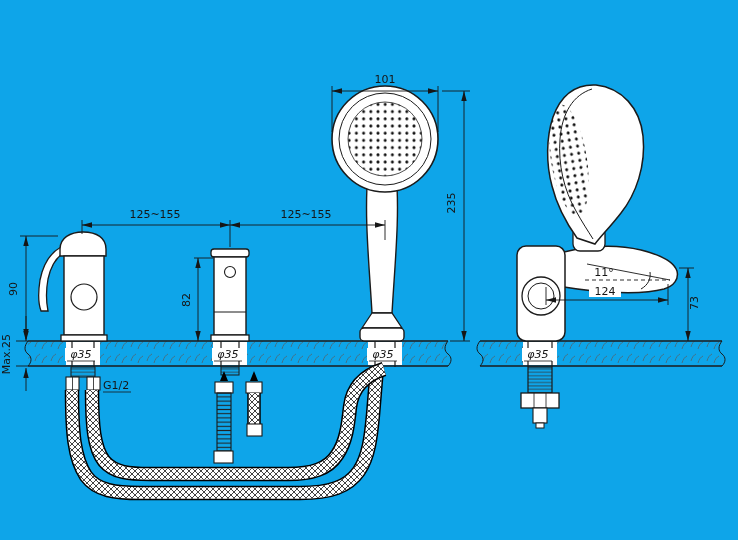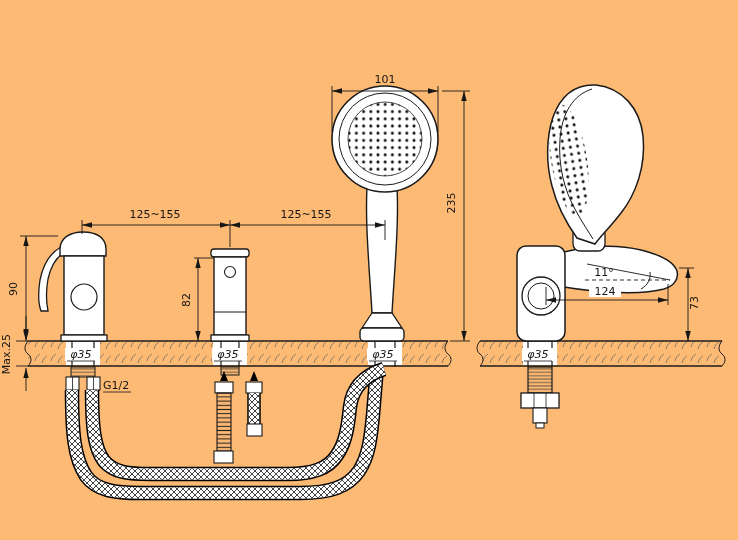--- a/index.html
+++ b/index.html
@@ -1,17 +1,17 @@
 <!DOCTYPE html>
 <html><head>
 <meta charset="utf-8">
 <style>
   html,body{margin:0;padding:0;background:#fff;}
   .page{
-    width:738px;height:540px;background:#fdba74;position:relative;overflow:hidden;
+    width:738px;height:540px;background:#0ea5e9;position:relative;overflow:hidden;
     font-family:"DejaVu Sans", sans-serif;
   }
   svg{display:block;}
   text{fill:#161616;font-family:"DejaVu Sans", sans-serif;font-size:11px;}
   .dim-italic{font-style:italic;}
 </style>
 </head>
 <body>
 
 <div class="page">

